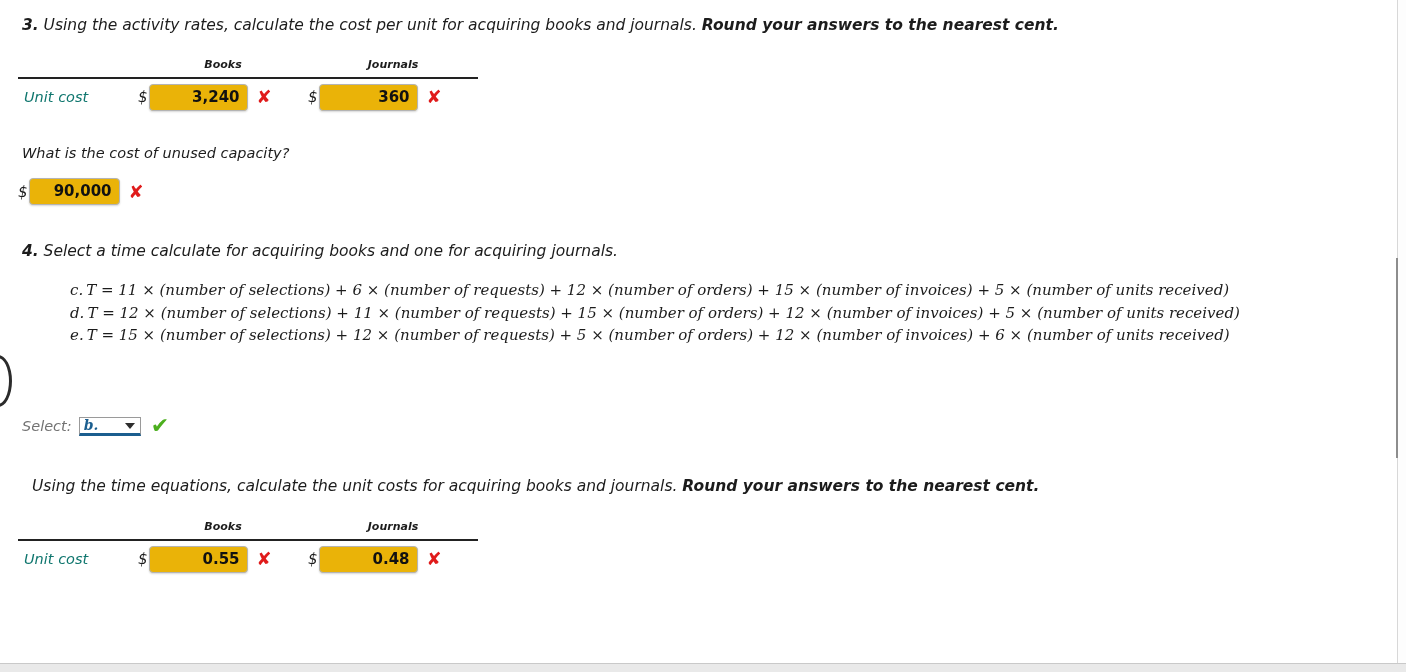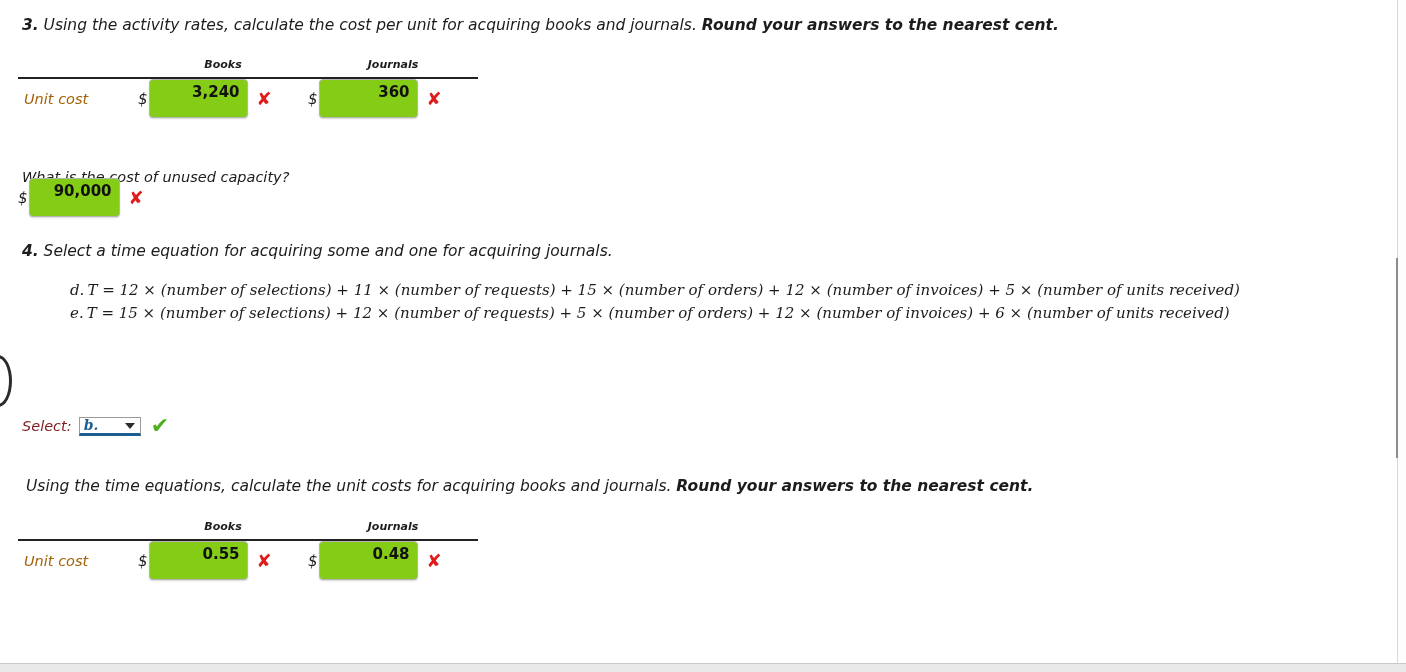--- a/index.html
+++ b/index.html
@@ -38,24 +38,24 @@
   }
   .strongtail {
     font-weight: bold;
     font-style: italic;
   }
 
   
   .abs { position: absolute; }
 
   #q3-line      { left: 22px;  top: 10px;  }
-  #unused-label { left: 22px;  top: 162px; font-size: 14.5px; }
+  #unused-label { left: 22px;  top: 138px; font-size: 14.5px; }
   #q4-line      { left: 22px;  top: 236px; }
   #select-row   { left: 22px;  top: 415px; }
-  #time-eq-line { left: 26px;  top: 471px; }
+  #time-eq-line { left: 32px;  top: 471px; }
   #q5-block     { left: 22px;  top: 611px; width: 1372px; }
 
   
   .tbl {
     position: absolute;
     border-collapse: collapse;
   }
   #tbl-1 { left: 18px; top: 58px; }
   #tbl-2 { left: 18px; top: 520px; }
 
@@ -67,21 +67,21 @@
     text-align: center;
     padding: 0 0 6px 0;
     color: #1c1c1c;
   }
   .tbl .headrow td { border-bottom: 2px solid #222; }
   .tbl .rowlabel {
     font-style: italic;
     font-size: 14.5px;
     padding: 10px 6px 10px 6px;
     white-space: nowrap;
-    color: #a16207;
+    color: #0f766e;
   }
   .tbl td { padding: 0; vertical-align: middle; }
 
   .cellpad { padding-top: 8px; padding-bottom: 8px; }
 
   .money-wrap {
     display: inline-flex;
     align-items: center;
     white-space: nowrap;
   }
@@ -89,28 +89,28 @@
     font-style: italic;
     font-size: 15px;
     color: #1c1c1c;
     margin-right: 1px;
   }
   .ansbox {
     width: 86px;
     height: 25px;
     border: 1px solid #b4b4b4;
     border-radius: 4px;
-    background: #84cc16;
+    background: #eab308;
     box-shadow: 0 1px 2px rgba(0,0,0,0.16);
     font-family: "DejaVu Sans", "Liberation Sans", sans-serif;
     font-weight: bold;
     font-size: 15px;
     color: #111;
     text-align: right;
-    padding: 0 7px 12px 4px;
+    padding: 0 7px 0 4px;
     box-sizing: content-box;
     line-height: 25px;
     display: inline-block;
   }
   .mark {
     font-weight: bold;
     font-size: 18px;
     margin-left: 9px;
     line-height: 1;
   }
@@ -142,21 +142,21 @@
   .choice .lbl { margin-right: 3px; }
 
   
   #select-row {
     display: flex;
     align-items: center;
   }
   .select-label {
     font-style: italic;
     font-size: 14.5px;
-    color: #7f1d1d;
+    color: #737373;
     margin-right: 7px;
   }
   .fake-select {
     position: relative;
     width: 62px;
     height: 19px;
     background: #ffffff;
     border: 1px solid #9a9a9a;
     border-bottom: 3px solid #1b5e8f;
     box-sizing: border-box;
@@ -268,24 +268,25 @@
   <div class="abs qtext" id="unused-label">What is the cost of unused capacity?</div>
   <div id="unused-answer">
     <span class="money-wrap">
       <span class="dollar">$</span>
       <span class="ansbox">90,000</span>
       <span class="mark mark-wrong">✘</span>
     </span>
   </div>
 
   <div class="abs qtext" id="q4-line">
-    <span class="qnum">4.</span><span> Select a time equation for acquiring some and one for acquiring journals.</span>
+    <span class="qnum">4.</span><span> Select a time calculate for acquiring books and one for acquiring journals.</span>
   </div>
 
   <div id="choices">
+    <div class="choice"><span class="lbl">c.</span><span>T = 11 × (number of selections) + 6 × (number of requests) + 12 × (number of orders) + 15 × (number of invoices) + 5 × (number of units received)</span></div>
     <div class="choice"><span class="lbl">d.</span><span>T = 12 × (number of selections) + 11 × (number of requests) + 15 × (number of orders) + 12 × (number of invoices) + 5 × (number of units received)</span></div>
     <div class="choice"><span class="lbl">e.</span><span>T = 15 × (number of selections) + 12 × (number of requests) + 5 × (number of orders) + 12 × (number of invoices) + 6 × (number of units received)</span></div>
   </div>
 
   <div class="abs" id="select-row">
     <span class="select-label">Select:</span>
     <span class="fake-select">
       <span>b.</span>
       <span class="arrow"></span>
     </span>

